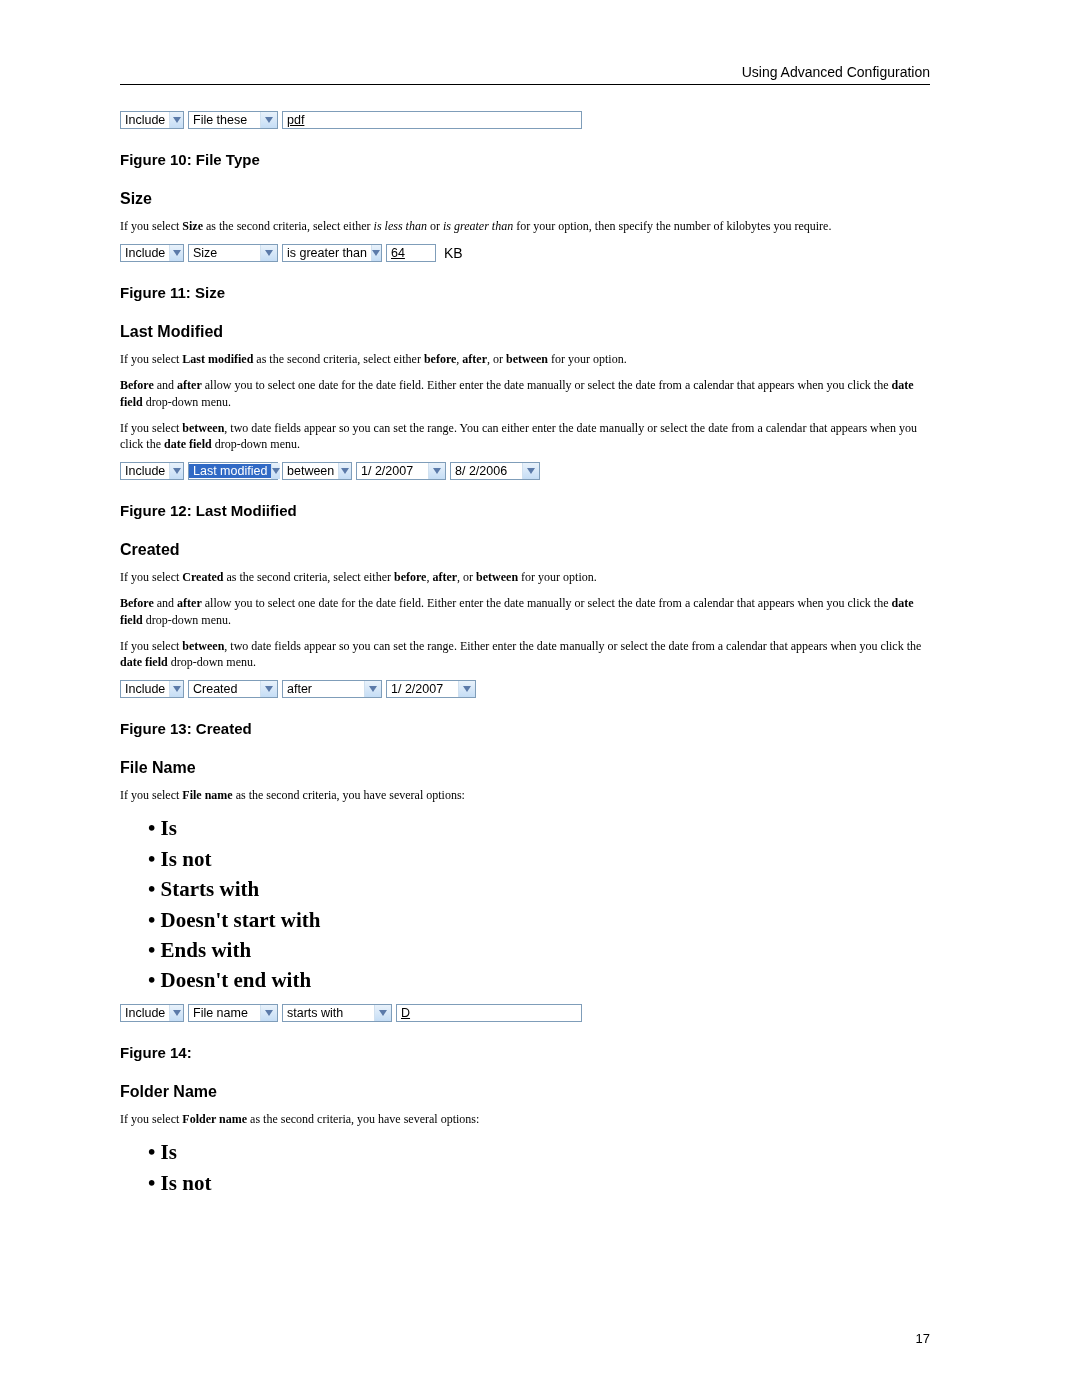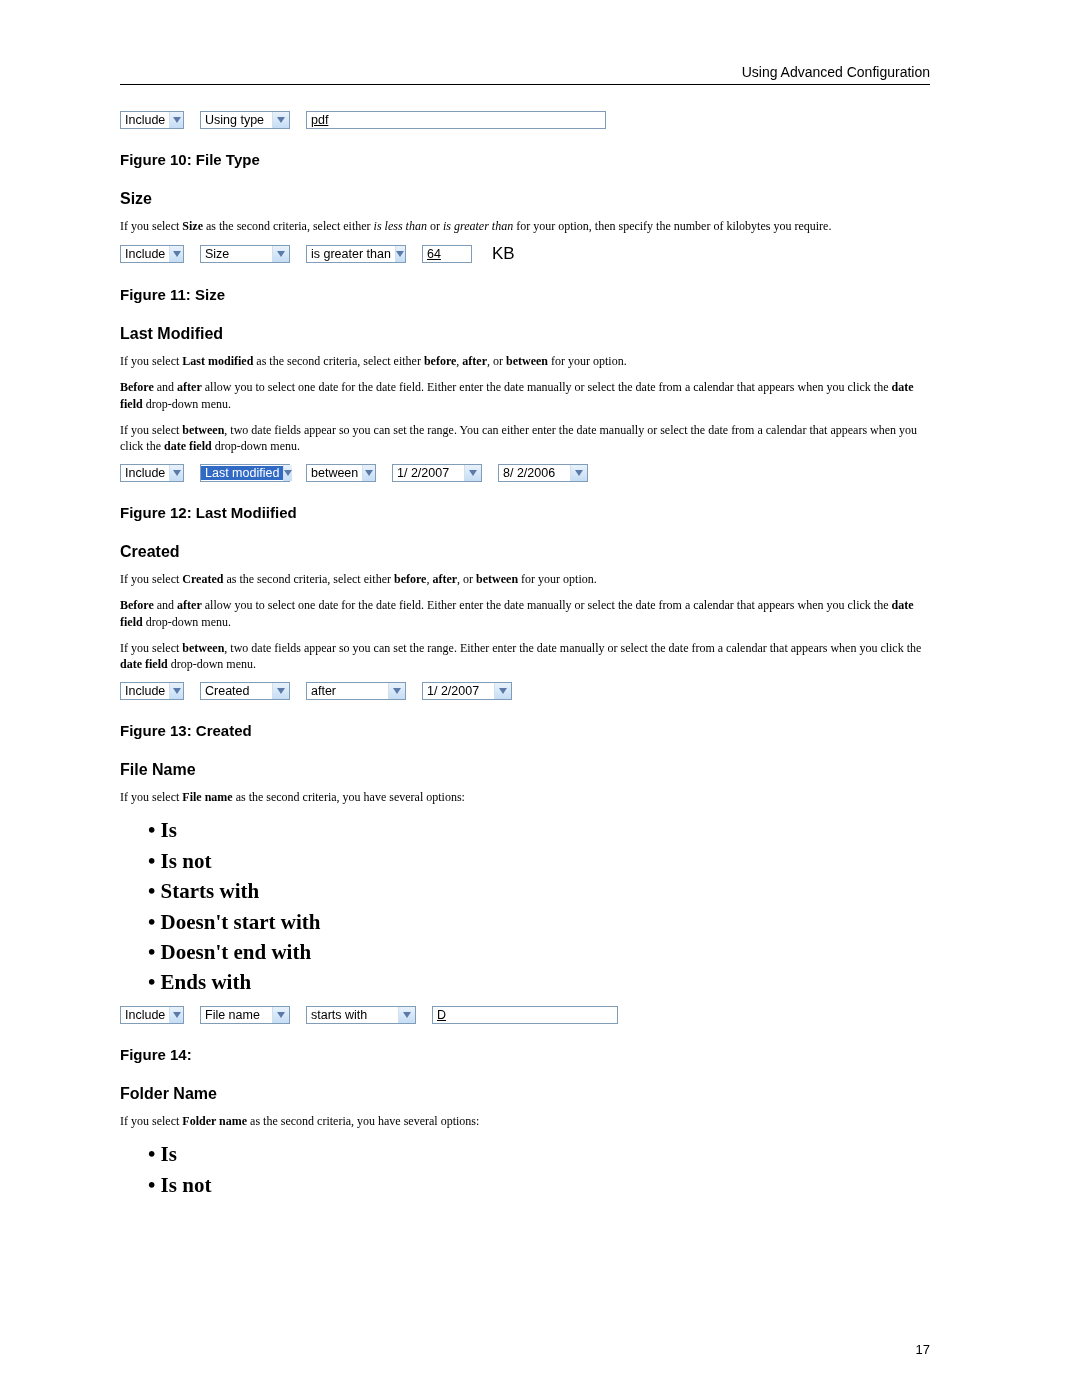--- a/index.html
+++ b/index.html
@@ -50,21 +50,21 @@
   }
   ul.body li::before {
     content: "• ";
   }
   .strong { font-weight: bold; }
   .italic { font-style: italic; }
 
   
   .uirow {
     display: flex;
-    gap: 16px;
+    gap: 4px;
     margin-top: 4px;
     font-family: "Microsoft Sans Serif", Tahoma, Arial, sans-serif;
     font-size: 12.5px;
     align-items: center;
   }
   .combo, .txt {
     display: inline-flex;
     align-items: center;
     height: 18px;
     border: 1px solid #7f9db9;
@@ -90,26 +90,26 @@
     justify-content: center;
     margin-left: auto;
   }
   .combo .cbtn svg { width: 8px; height: 6px; }
   .txt {
     padding: 0 4px;
     text-decoration: underline;
   }
   .unit {
     font-family: "Microsoft Sans Serif", Tahoma, Arial, sans-serif;
-    font-size: 17px;
+    font-size: 14px;
     margin-left: 4px;
   }
   .pnum {
     position: absolute;
-    bottom: 40px;
+    bottom: 51px;
     right: 74px;
     font-family: Arial, Helvetica, sans-serif;
     font-size: 13px;
     margin-left: 16px;
   }
 </style>
 </head>
 <body>
 
 <div class="page">
@@ -118,21 +118,21 @@
   <div class="uirow">
     <div class="combo" style="width:64px">
       <span class="cval">Include</span>
       <span class="cbtn">
           <svg viewBox="0 0 8 6">
             <path d="M0 0 L8 0 L4 6 Z" fill="#5b7aa9"></path>
           </svg>
         </span>
     </div>
     <div class="combo" style="width:90px">
-      <span class="cval">Using type</span>
+      <span class="cval">File these</span>
       <span class="cbtn">
           <svg viewBox="0 0 8 6">
             <path d="M0 0 L8 0 L4 6 Z" fill="#5b7aa9"></path>
           </svg>
         </span>
     </div>
     <div class="txt" style="width:300px">
       <span>pdf</span>
     </div>
   </div>
@@ -276,22 +276,22 @@
 
   <div class="subhead">File Name</div>
   <p class="body">
     <span>If you select </span><span class="strong">File name</span><span> as the second criteria, you have several options:</span>
   </p>
   <ul class="body">
     <li class="strong">Is</li>
     <li class="strong">Is not</li>
     <li class="strong">Starts with</li>
     <li class="strong">Doesn't start with</li>
+    <li class="strong">Ends with</li>
     <li class="strong">Doesn't end with</li>
-    <li class="strong">Ends with</li>
   </ul>
   <div class="uirow">
     <div class="combo" style="width:64px">
         <span class="cval">Include</span>
         <span class="cbtn">
           <svg viewBox="0 0 8 6">
             <path d="M0 0 L8 0 L4 6 Z" fill="#5b7aa9"></path>
           </svg>
         </span>
       </div>

